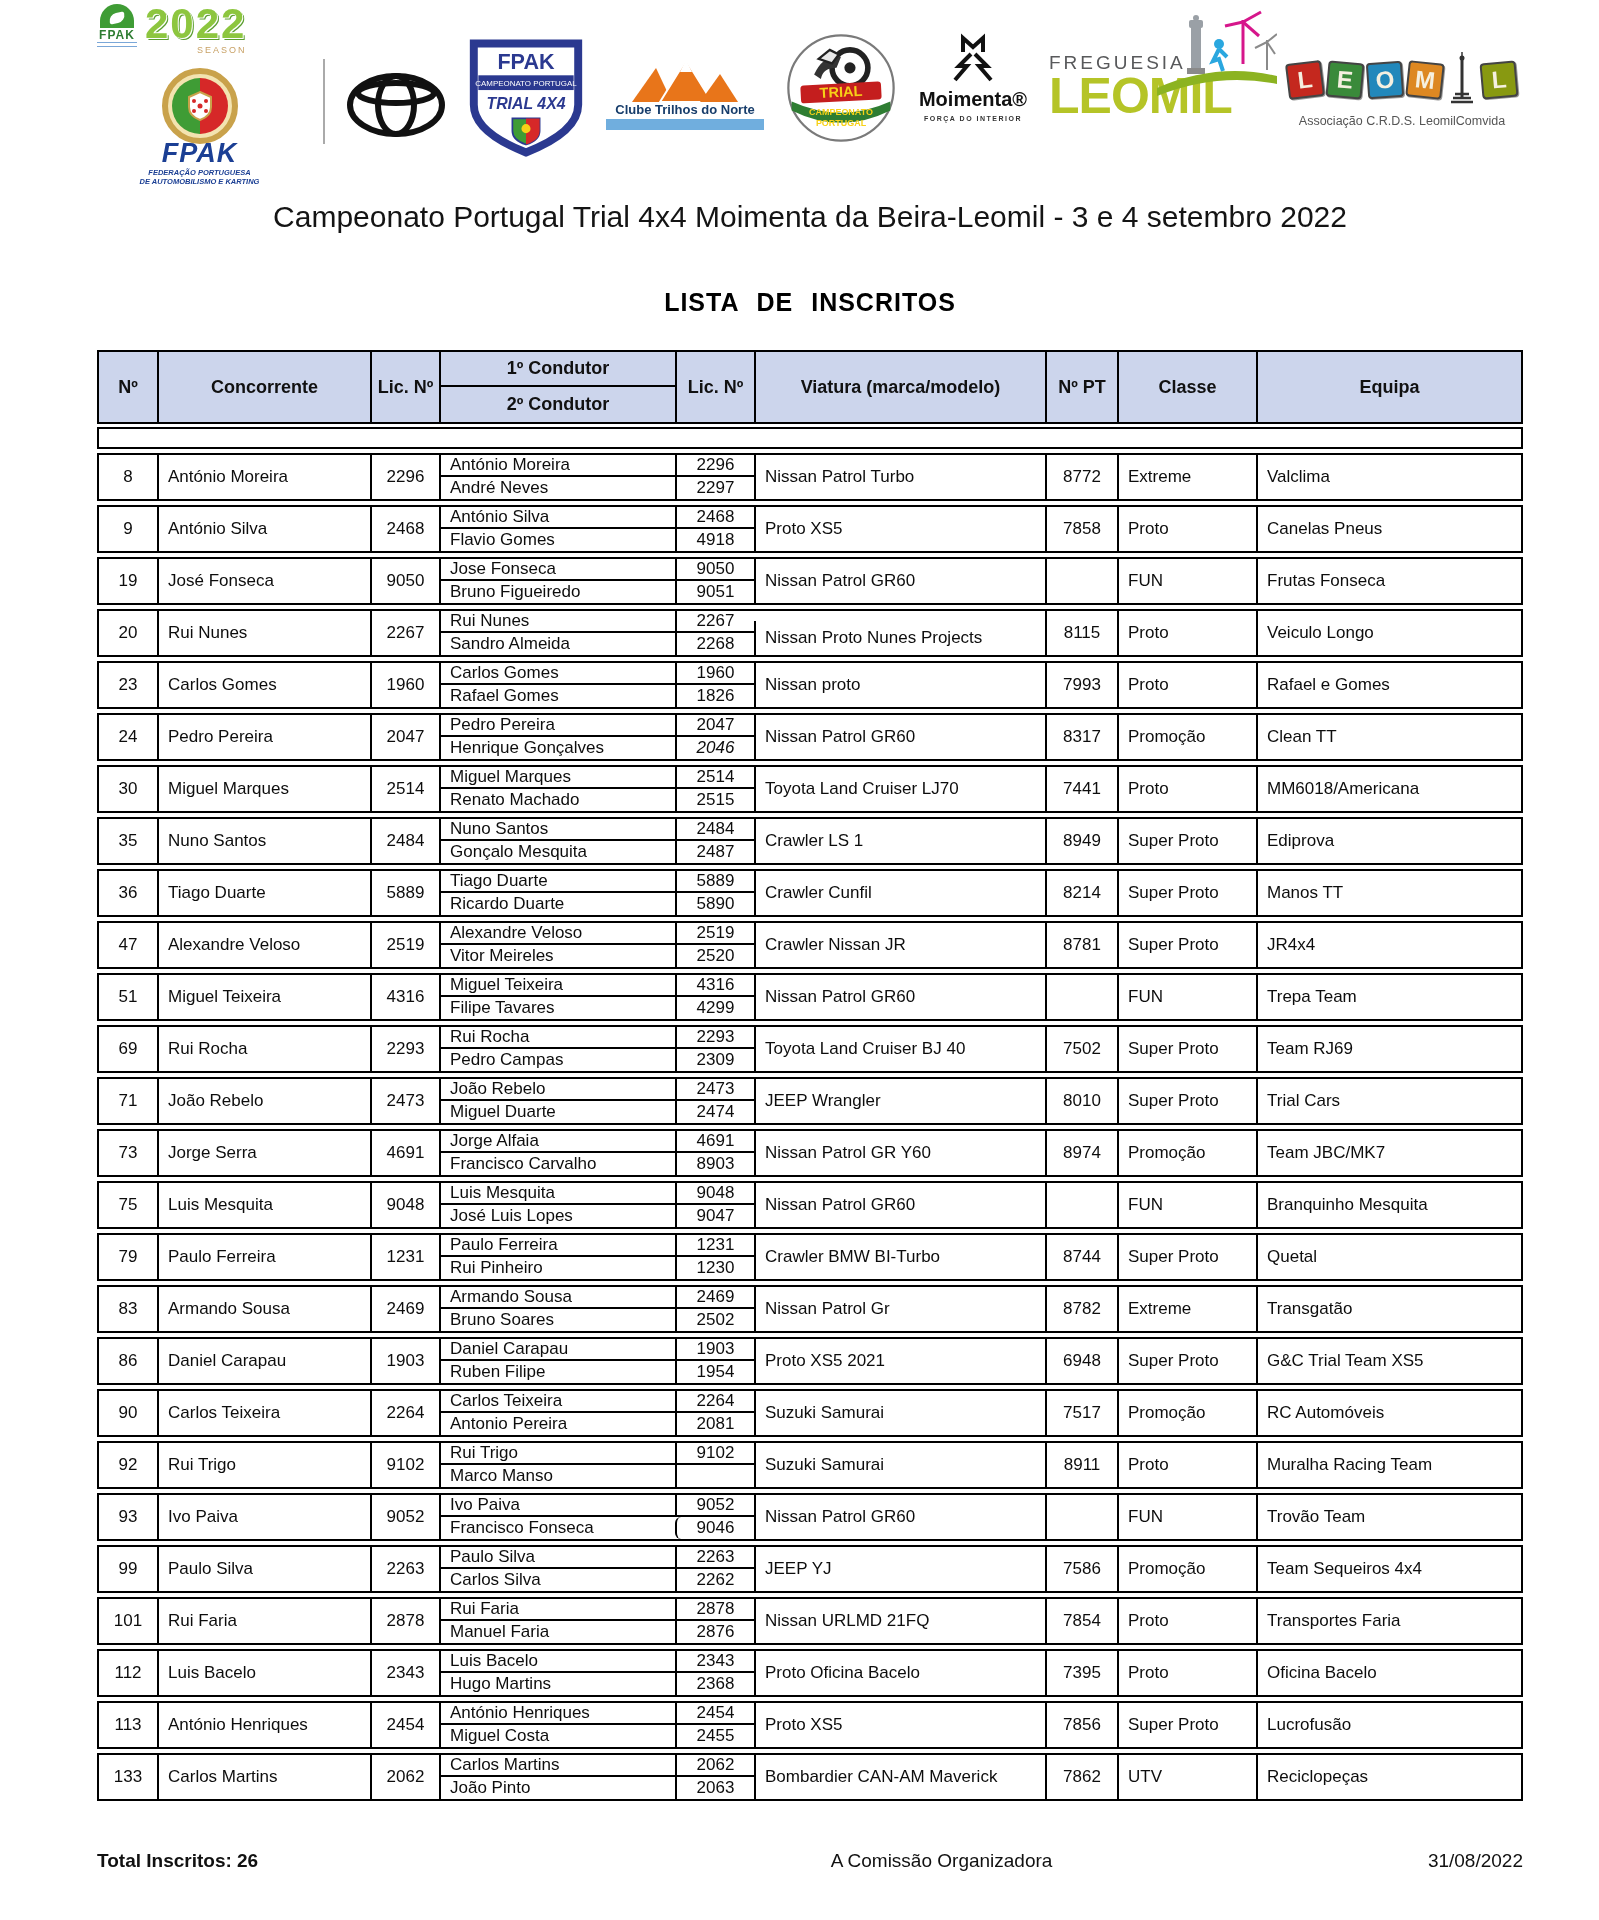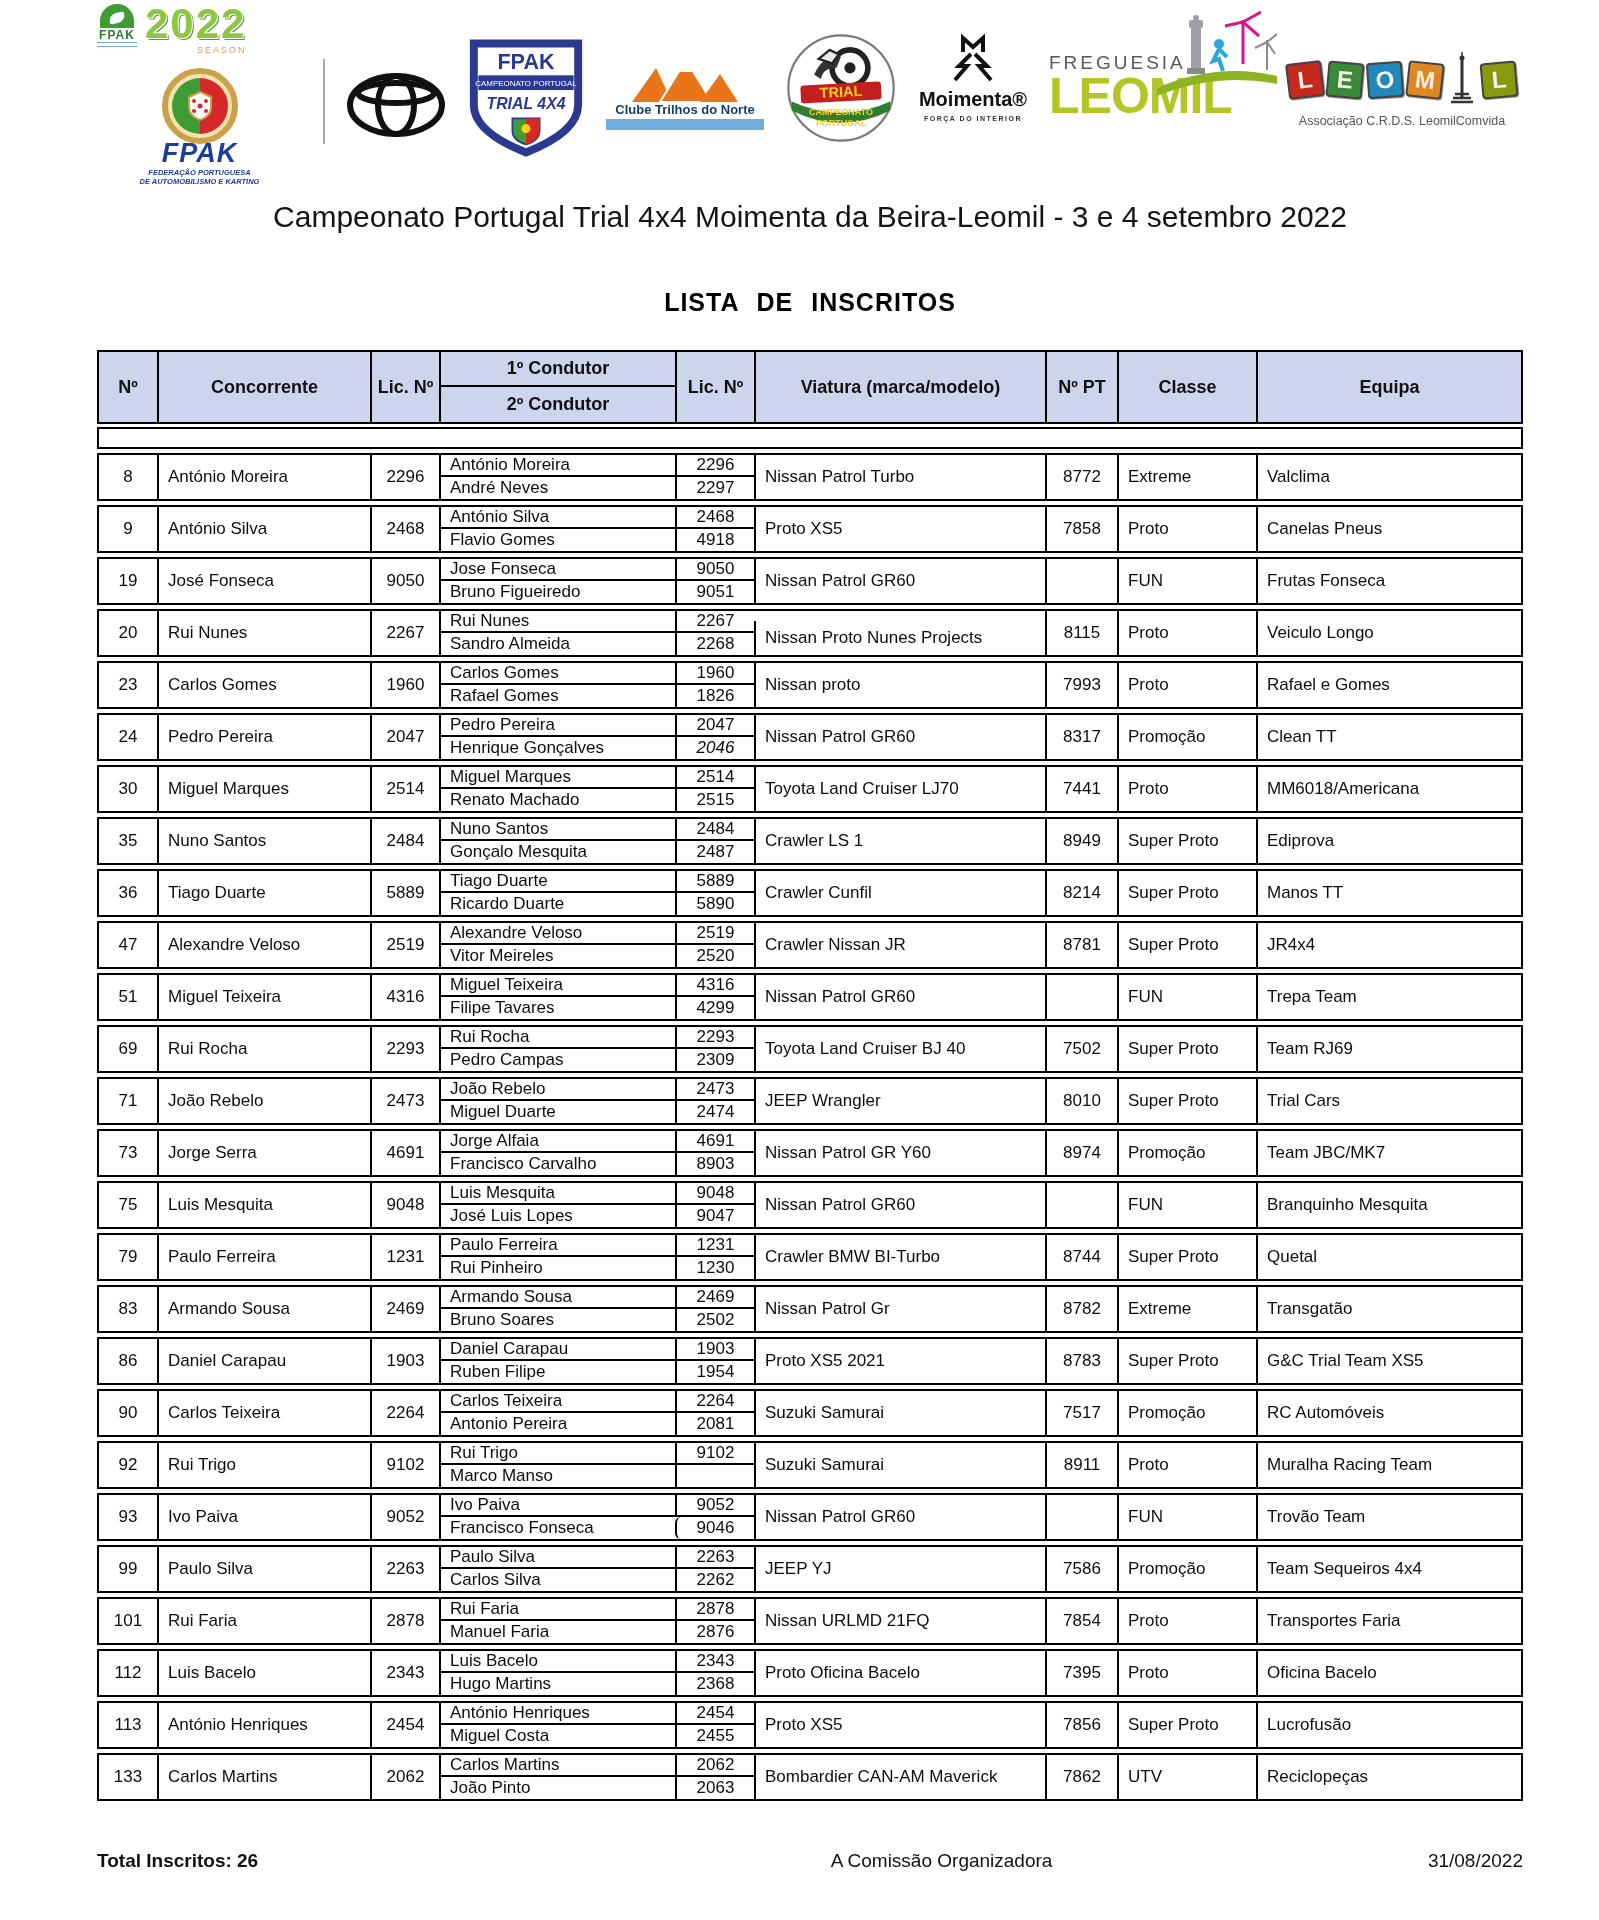--- a/index.html
+++ b/index.html
@@ -486,21 +486,21 @@
 
     <div class="grid-cols rowgrp">
       <div class="td ctr rspan">86</div>
       <div class="td lft rspan bl">Daniel Carapau</div>
       <div class="td ctr rspan bl">1903</div>
       <div class="td lft bl split-bottom" style="grid-column:4; grid-row:1;">Daniel Carapau</div>
       <div class="td ctr bl split-bottom" style="grid-column:5; grid-row:1;">1903</div>
       <div class="td lft bl" style="grid-column:4; grid-row:2;">Ruben Filipe</div>
       <div class="td ctr bl" style="grid-column:5; grid-row:2;">1954</div>
       <div class="td lft rspan bl" style="grid-column:6;">Proto XS5 2021</div>
-      <div class="td ctr rspan bl">8783</div>
+      <div class="td ctr rspan bl">6948</div>
       <div class="td lft rspan bl">Super Proto</div>
       <div class="td lft rspan bl">G&amp;C Trial Team XS5</div>
     </div>
 
     <div class="grid-cols rowgrp">
       <div class="td ctr rspan">90</div>
       <div class="td lft rspan bl">Carlos Teixeira</div>
       <div class="td ctr rspan bl">2264</div>
       <div class="td lft bl split-bottom" style="grid-column:4; grid-row:1;">Carlos Teixeira</div>
       <div class="td ctr bl split-bottom" style="grid-column:5; grid-row:1;">2264</div>

